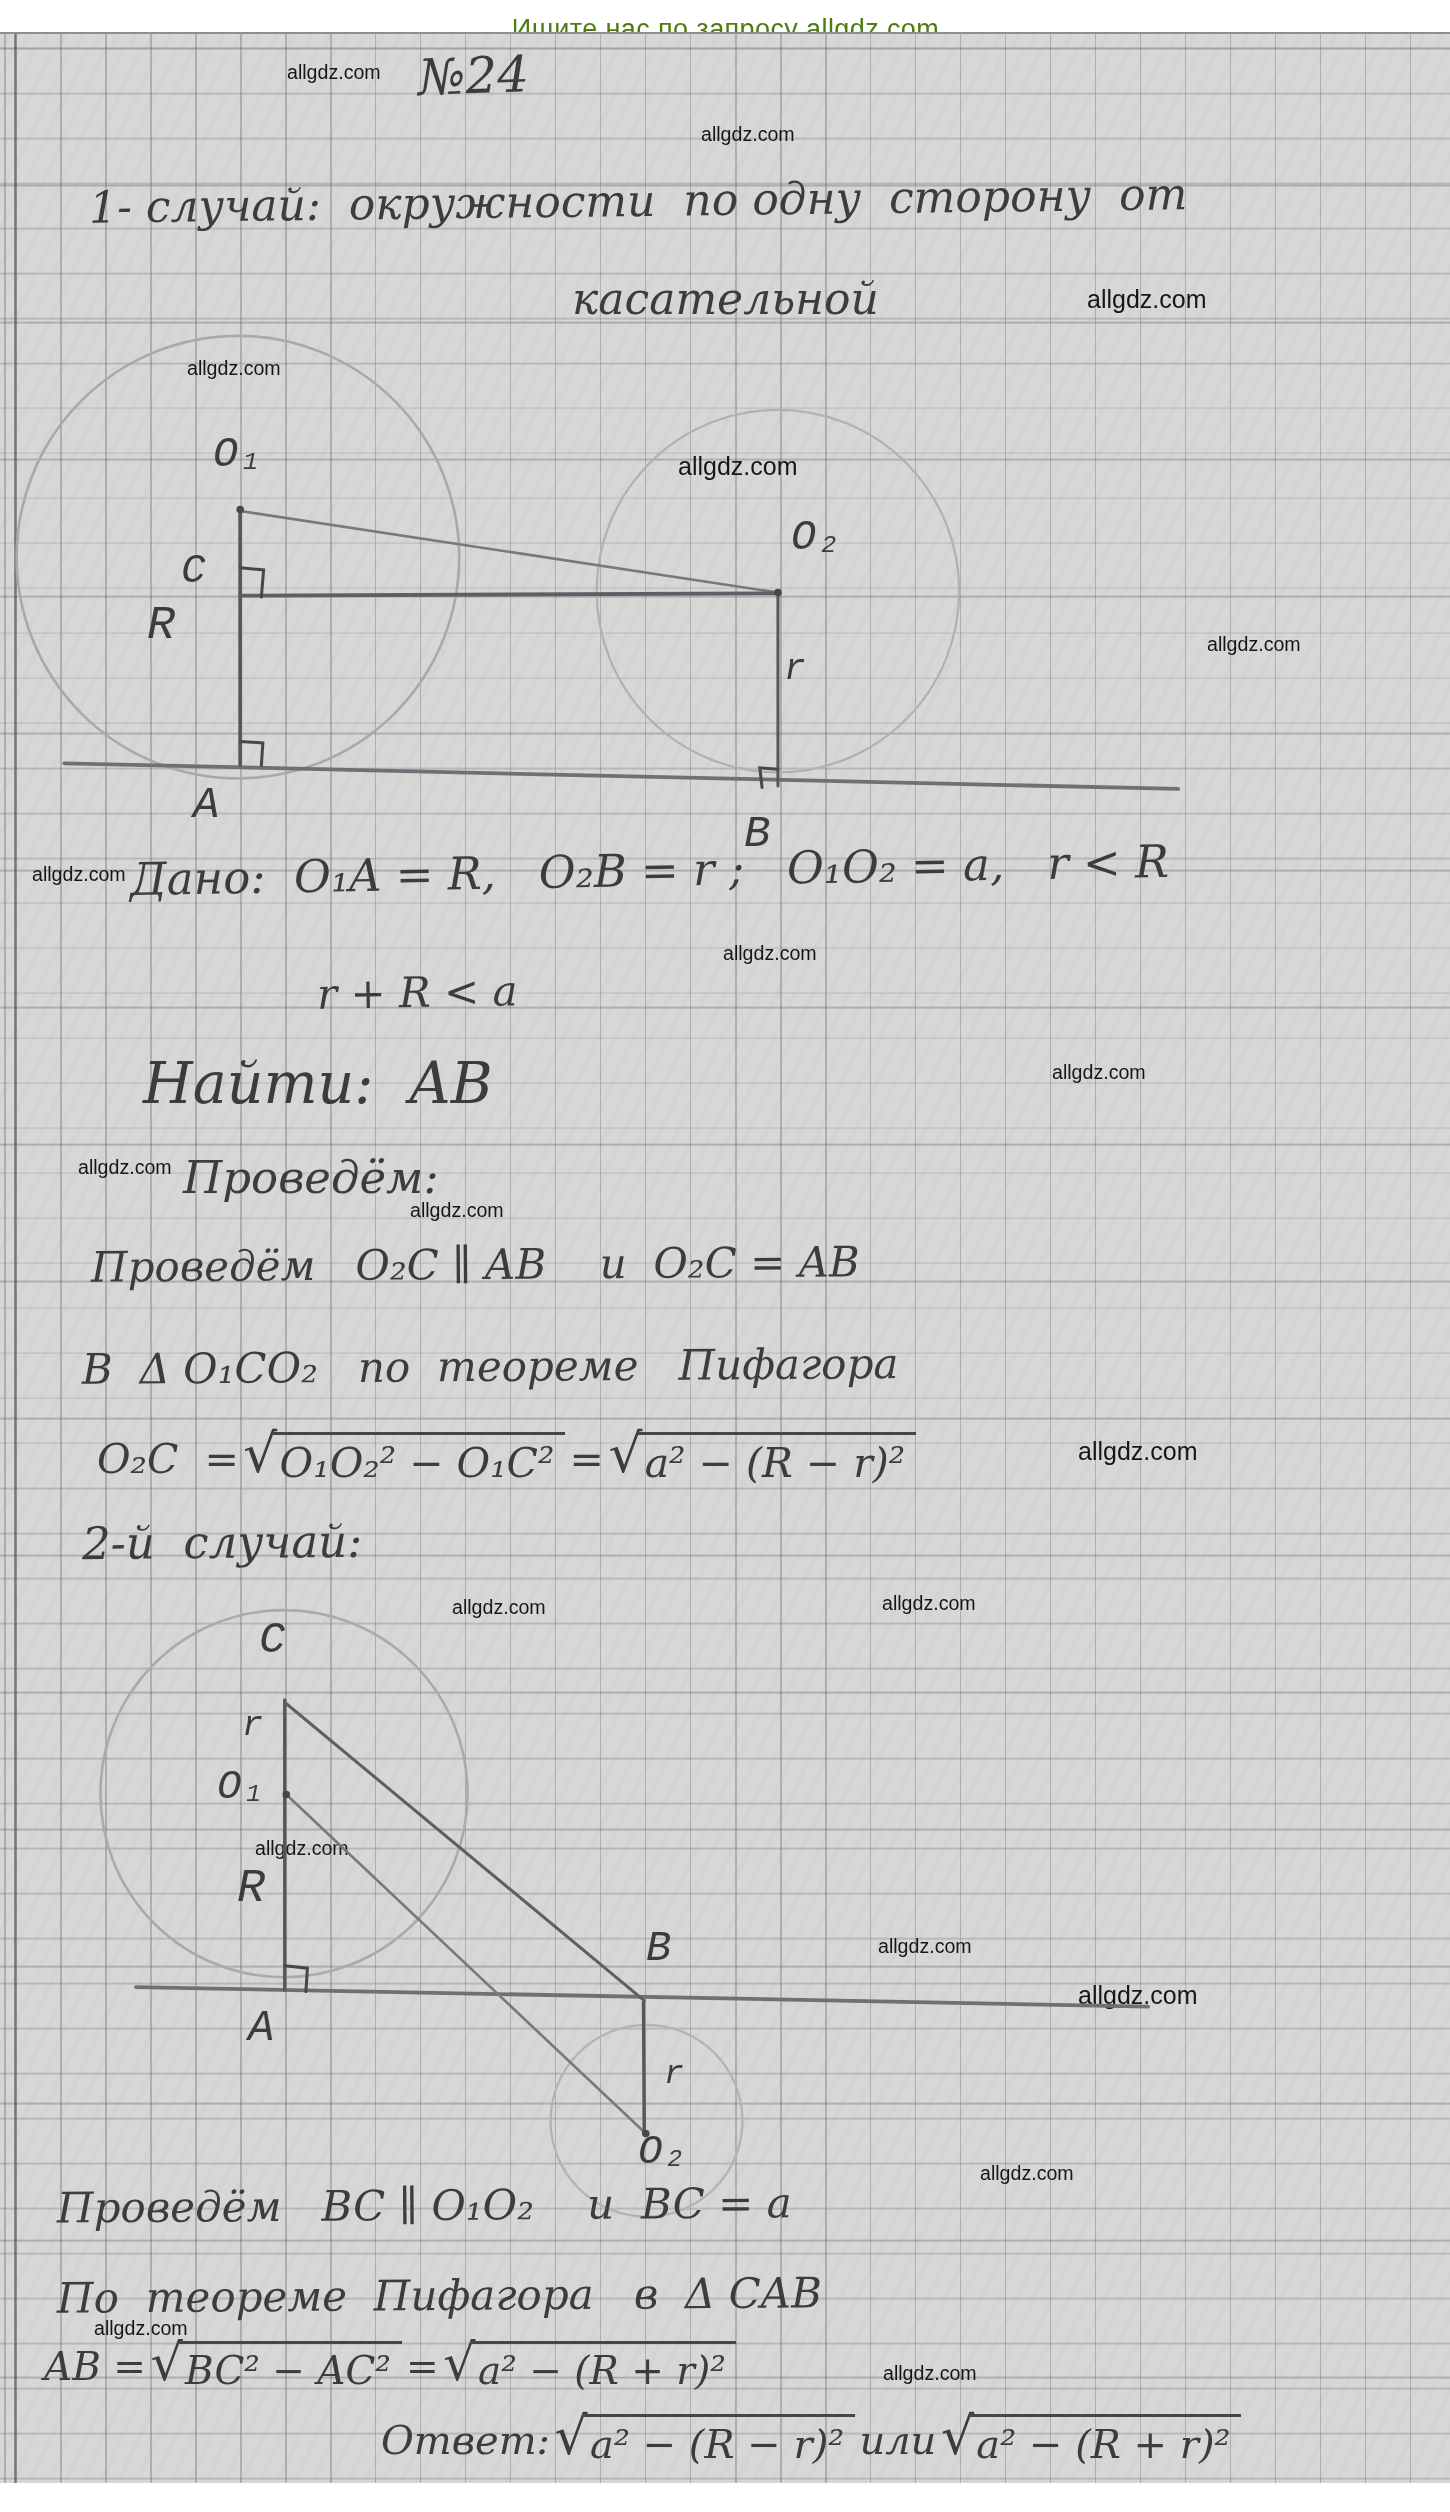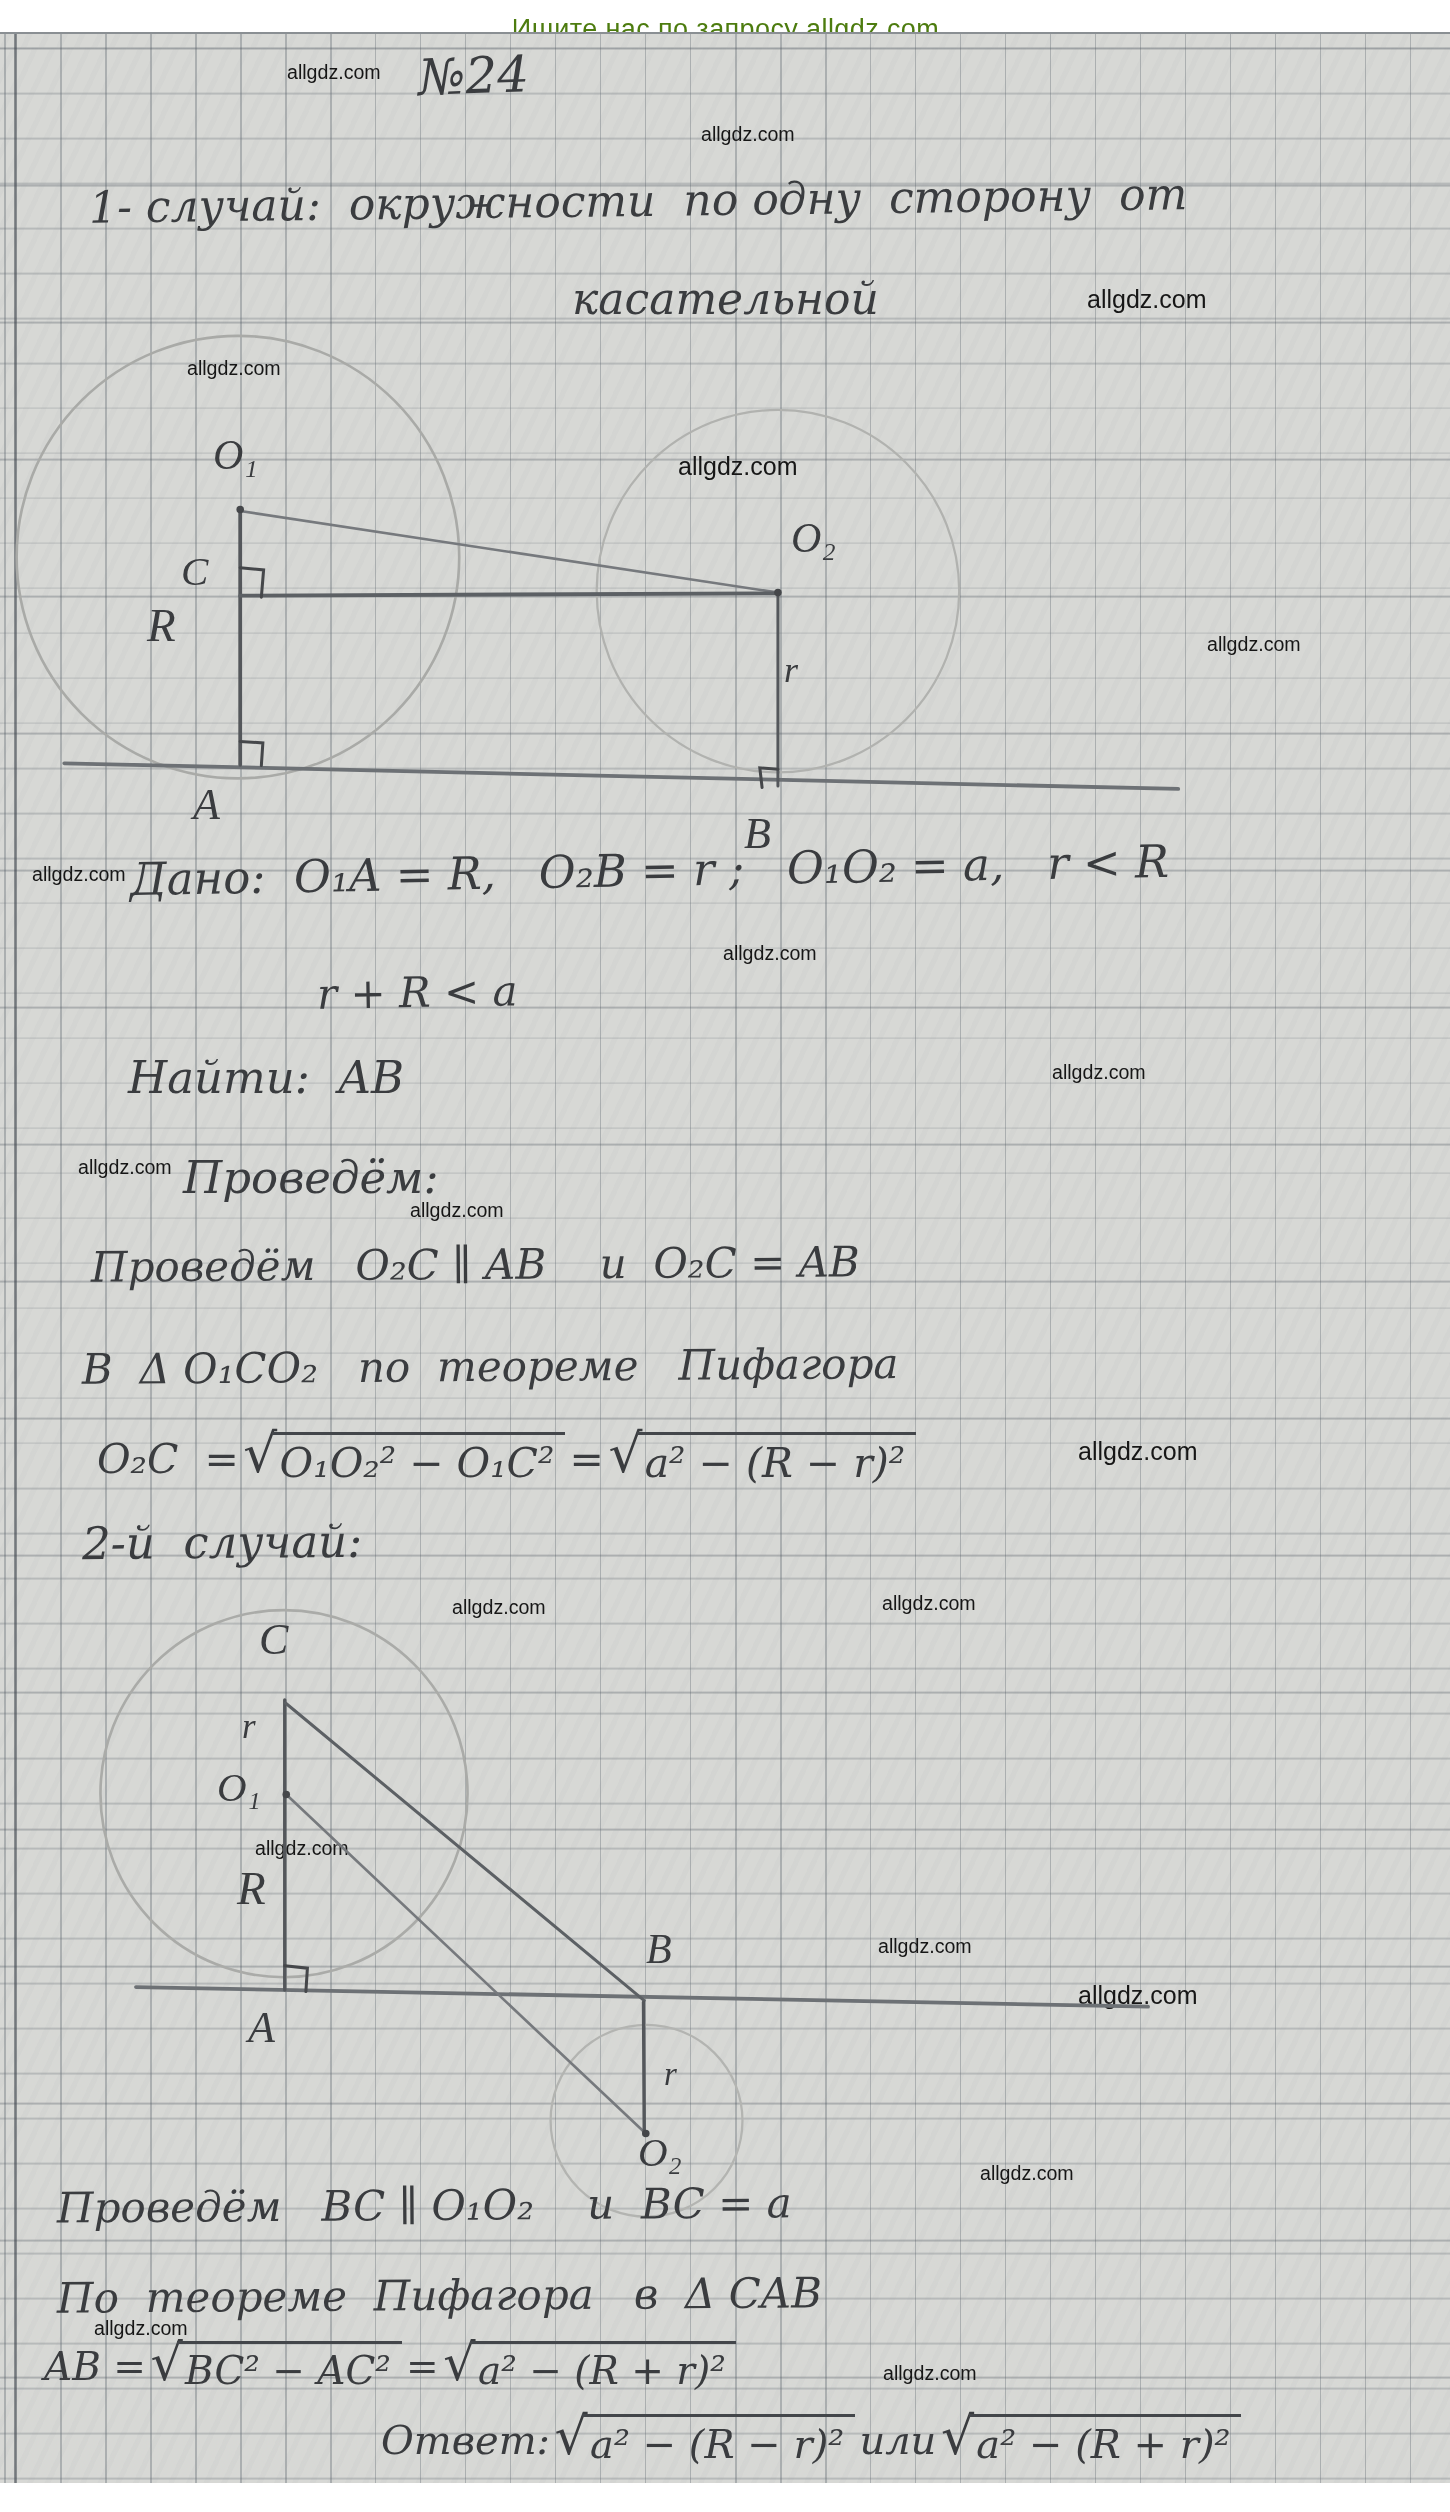--- a/index.html
+++ b/index.html
@@ -29,21 +29,21 @@
   .wm.s{font-size:19.6px;}
   .wm.m{font-size:25px;}
   
   .hw{position:absolute;font-family:"DejaVu Serif","DejaVu Sans",serif;font-style:italic;
       color:#3a3c3f;white-space:pre;line-height:1;}
   .frm{position:absolute;display:flex;align-items:center;font-family:"DejaVu Serif","DejaVu Sans",serif;
        font-style:italic;color:#3a3c3f;white-space:pre;}
   .sqrt{display:inline-flex;align-items:flex-start;margin:0 4.5px;}
   .sqrt .rdx{font-size:1.3em;line-height:0.85;margin-right:-5.3px;font-style:normal;}
   .sqrt .rad{border-top:3px solid #43464a;padding:3.8px 10.6px 0 7.6px;}
-  .lbl{position:absolute;font-family:Liberation Serif, serif;font-style:italic;
+  .lbl{position:absolute;font-family:Liberation Mono, monospace;font-style:italic;
        color:#3a3c3f;line-height:1;white-space:pre;}
   svg{position:absolute;overflow:visible;}
 </style>
 </head>
 <body>
 
 <div class="page">
 
   <div class="strip top">
     <span class="promo">Ищите нас по запросу allgdz.com</span>
@@ -95,21 +95,21 @@
     <span class="lbl" style="left:213px;top:400px;font-size:42px">O₁</span>
     <span class="lbl" style="left:181px;top:517px;font-size:41px">C</span>
     <span class="lbl" style="left:147px;top:568px;font-size:47px">R</span>
     <span class="lbl" style="left:193px;top:749px;font-size:44px">A</span>
     <span class="lbl" style="left:791px;top:483px;font-size:42px">O₂</span>
     <span class="lbl" style="left:784px;top:618px;font-size:36px">r</span>
     <span class="lbl" style="left:744px;top:778px;font-size:44px">B</span>
 
     <span class="hw" style="left:130px;top:814px;font-size:45px;transform:rotate(-1deg)">Дано:  O₁A = R,   O₂B = r ;   O₁O₂ = a,   r &lt; R</span>
     <span class="hw" style="left:317px;top:938px;font-size:42px;transform:rotate(-1deg)">r + R &lt; a</span>
-    <span class="hw" style="left:128px;top:1021px;font-size:45px">Найти:  AB</span>
+    <span class="hw" style="left:143px;top:1021px;font-size:57px">Найти:  AB</span>
     <span class="hw" style="left:183px;top:1121px;font-size:45px">Проведём:</span>
     <span class="hw" style="left:91px;top:1210px;font-size:42px;transform:rotate(-0.4deg)">Проведём   O₂C ∥ AB    и  O₂C = AB</span>
     <span class="hw" style="left:82px;top:1312px;font-size:42px;transform:rotate(-0.4deg)">В  Δ O₁CO₂   по  теореме   Пифагора</span>
 
     <div class="frm" style="left:97px;top:1398px;font-size:41px">
       <span>O₂C  =</span>
       <span class="sqrt"><span class="rdx">√</span><span class="rad">O₁O₂² − O₁C²</span></span>
       <span>=</span>
       <span class="sqrt"><span class="rdx">√</span><span class="rad">a² − (R − r)²</span></span>
     </div>

